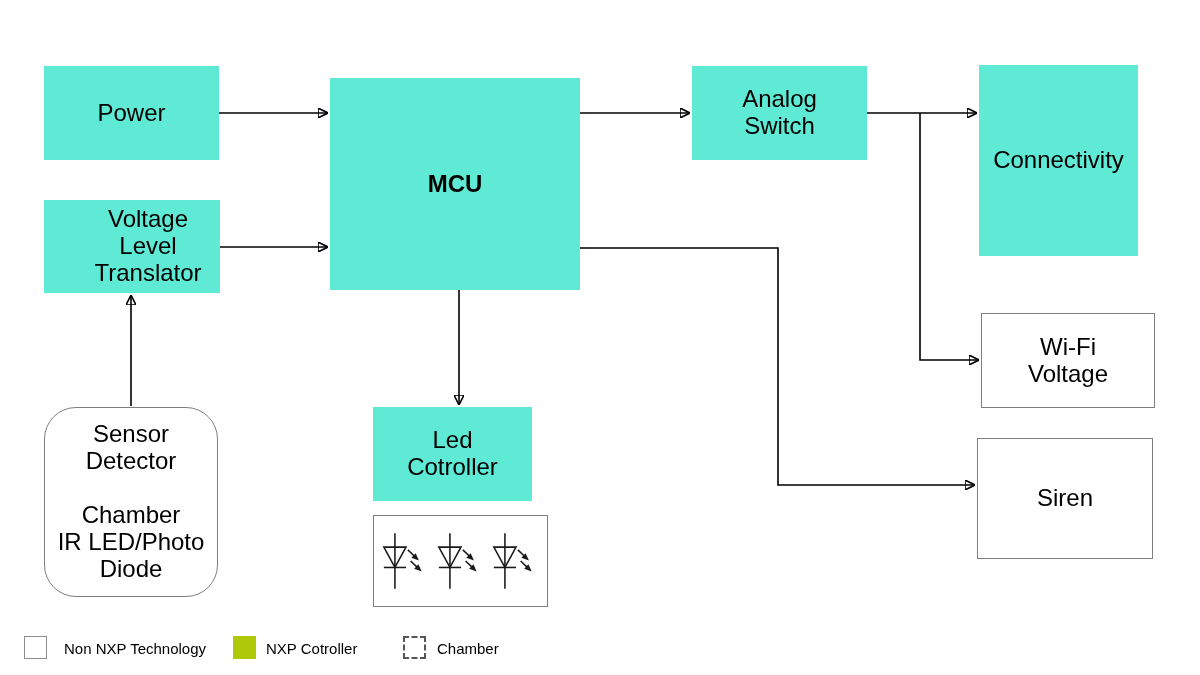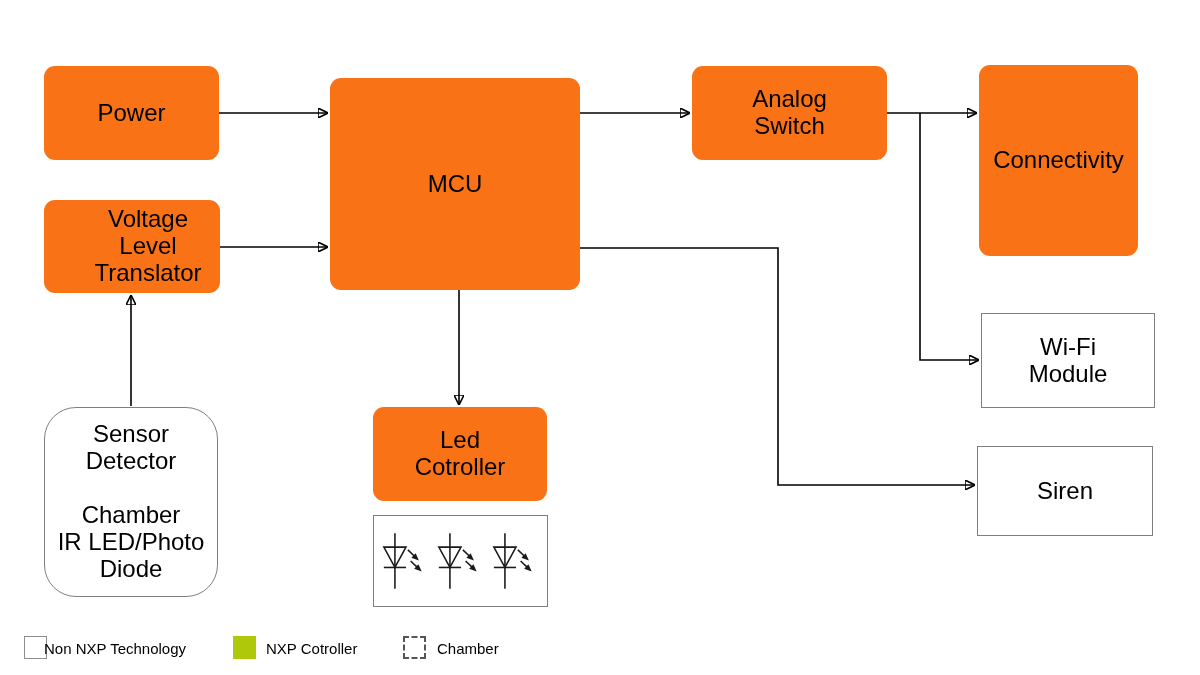--- a/index.html
+++ b/index.html
@@ -16,23 +16,23 @@
     display:flex;align-items:center;justify-content:center;
     text-align:center;
     box-sizing:border-box;
   }
   .box .lbl{
     white-space:pre-line;
     font-size:24px;
     line-height:1.12;
     color:#000;
   }
-  .green{background:#f97316;border-radius:11px;}
+  .green{background:#5eead4;}
   .white{background:#ffffff;border:1.5px solid #7f7f7f;}
-  .mcu .lbl{font-weight:normal;}
+  .mcu .lbl{font-weight:bold;}
   .connectors{position:absolute;left:0;top:0;width:1200px;height:675px;}
   .connectors path{fill:none;stroke:#000;stroke-width:1.6px;}
   .ledbox{
     position:absolute;
     display:flex;align-items:center;justify-content:center;
     gap:7px;
     background:#fff;border:1.5px solid #7f7f7f;
     box-sizing:border-box;
   }
   .ledicon line,.ledicon polygon.tri{stroke:#1a1a1a;stroke-width:1.7;}
@@ -86,39 +86,39 @@
 
 Chamber
 IR LED/Photo
 Diode</span>
   </div>
 
   <div class="box green mcu" style="left:330px;top:78px;width:250px;height:212px;">
     <span class="lbl">MCU</span>
   </div>
 
-  <div class="box green" style="left:692px;top:66px;width:195px;height:94px;">
+  <div class="box green" style="left:692px;top:66px;width:175px;height:94px;">
     <span class="lbl">Analog
 Switch</span>
   </div>
 
   <div class="box green" style="left:979px;top:65px;width:159px;height:191px;">
     <span class="lbl">Connectivity</span>
   </div>
 
   <div class="box white" style="left:981px;top:313px;width:174px;height:95px;">
     <span class="lbl">Wi-Fi
-Module</span>
+Voltage</span>
   </div>
 
-  <div class="box white" style="left:977px;top:438px;width:176px;height:90px;margin-top:8px;">
+  <div class="box white" style="left:977px;top:438px;width:176px;height:121px;">
     <span class="lbl">Siren</span>
   </div>
 
-  <div class="box green" style="left:373px;top:407px;width:174px;height:94px;">
+  <div class="box green" style="left:373px;top:407px;width:159px;height:94px;">
     <span class="lbl">Led
 Cotroller</span>
   </div>
 
   <div class="ledbox" style="left:373px;top:515px;width:175px;height:92px;">
     <svg class="ledicon" width="48" height="58" viewBox="0 0 52 62">
       <line x1="14" y1="1" x2="14" y2="61"></line>
       <polygon class="tri" points="2,16 26,16 14,38"></polygon>
       <line x1="2" y1="38" x2="26" y2="38"></line>
       <line x1="28" y1="19" x2="37" y2="27.5"></line>
@@ -153,21 +153,21 @@
         </g>
       <line x1="31" y1="31" x2="40" y2="39.5"></line>
       <g transform="translate(43,42.5) rotate(43)">
           <polygon class="head" points="0,0 -8,-3.4 -8,3.4"></polygon>
         </g>
     </svg>
   </div>
 
   <div class="legend">
     <div class="swatch non-nxp" style="left:24px;"></div>
-    <div class="ltext" style="left:44px;">Non NXP Technology</div>
+    <div class="ltext" style="left:64px;">Non NXP Technology</div>
 
     <div class="swatch nxp" style="left:233px;"></div>
     <div class="ltext" style="left:266px;">NXP Cotroller</div>
 
     <div class="swatch optional" style="left:403px;"></div>
     <div class="ltext" style="left:437px;">Chamber</div>
   </div>
 
 </div>
 

